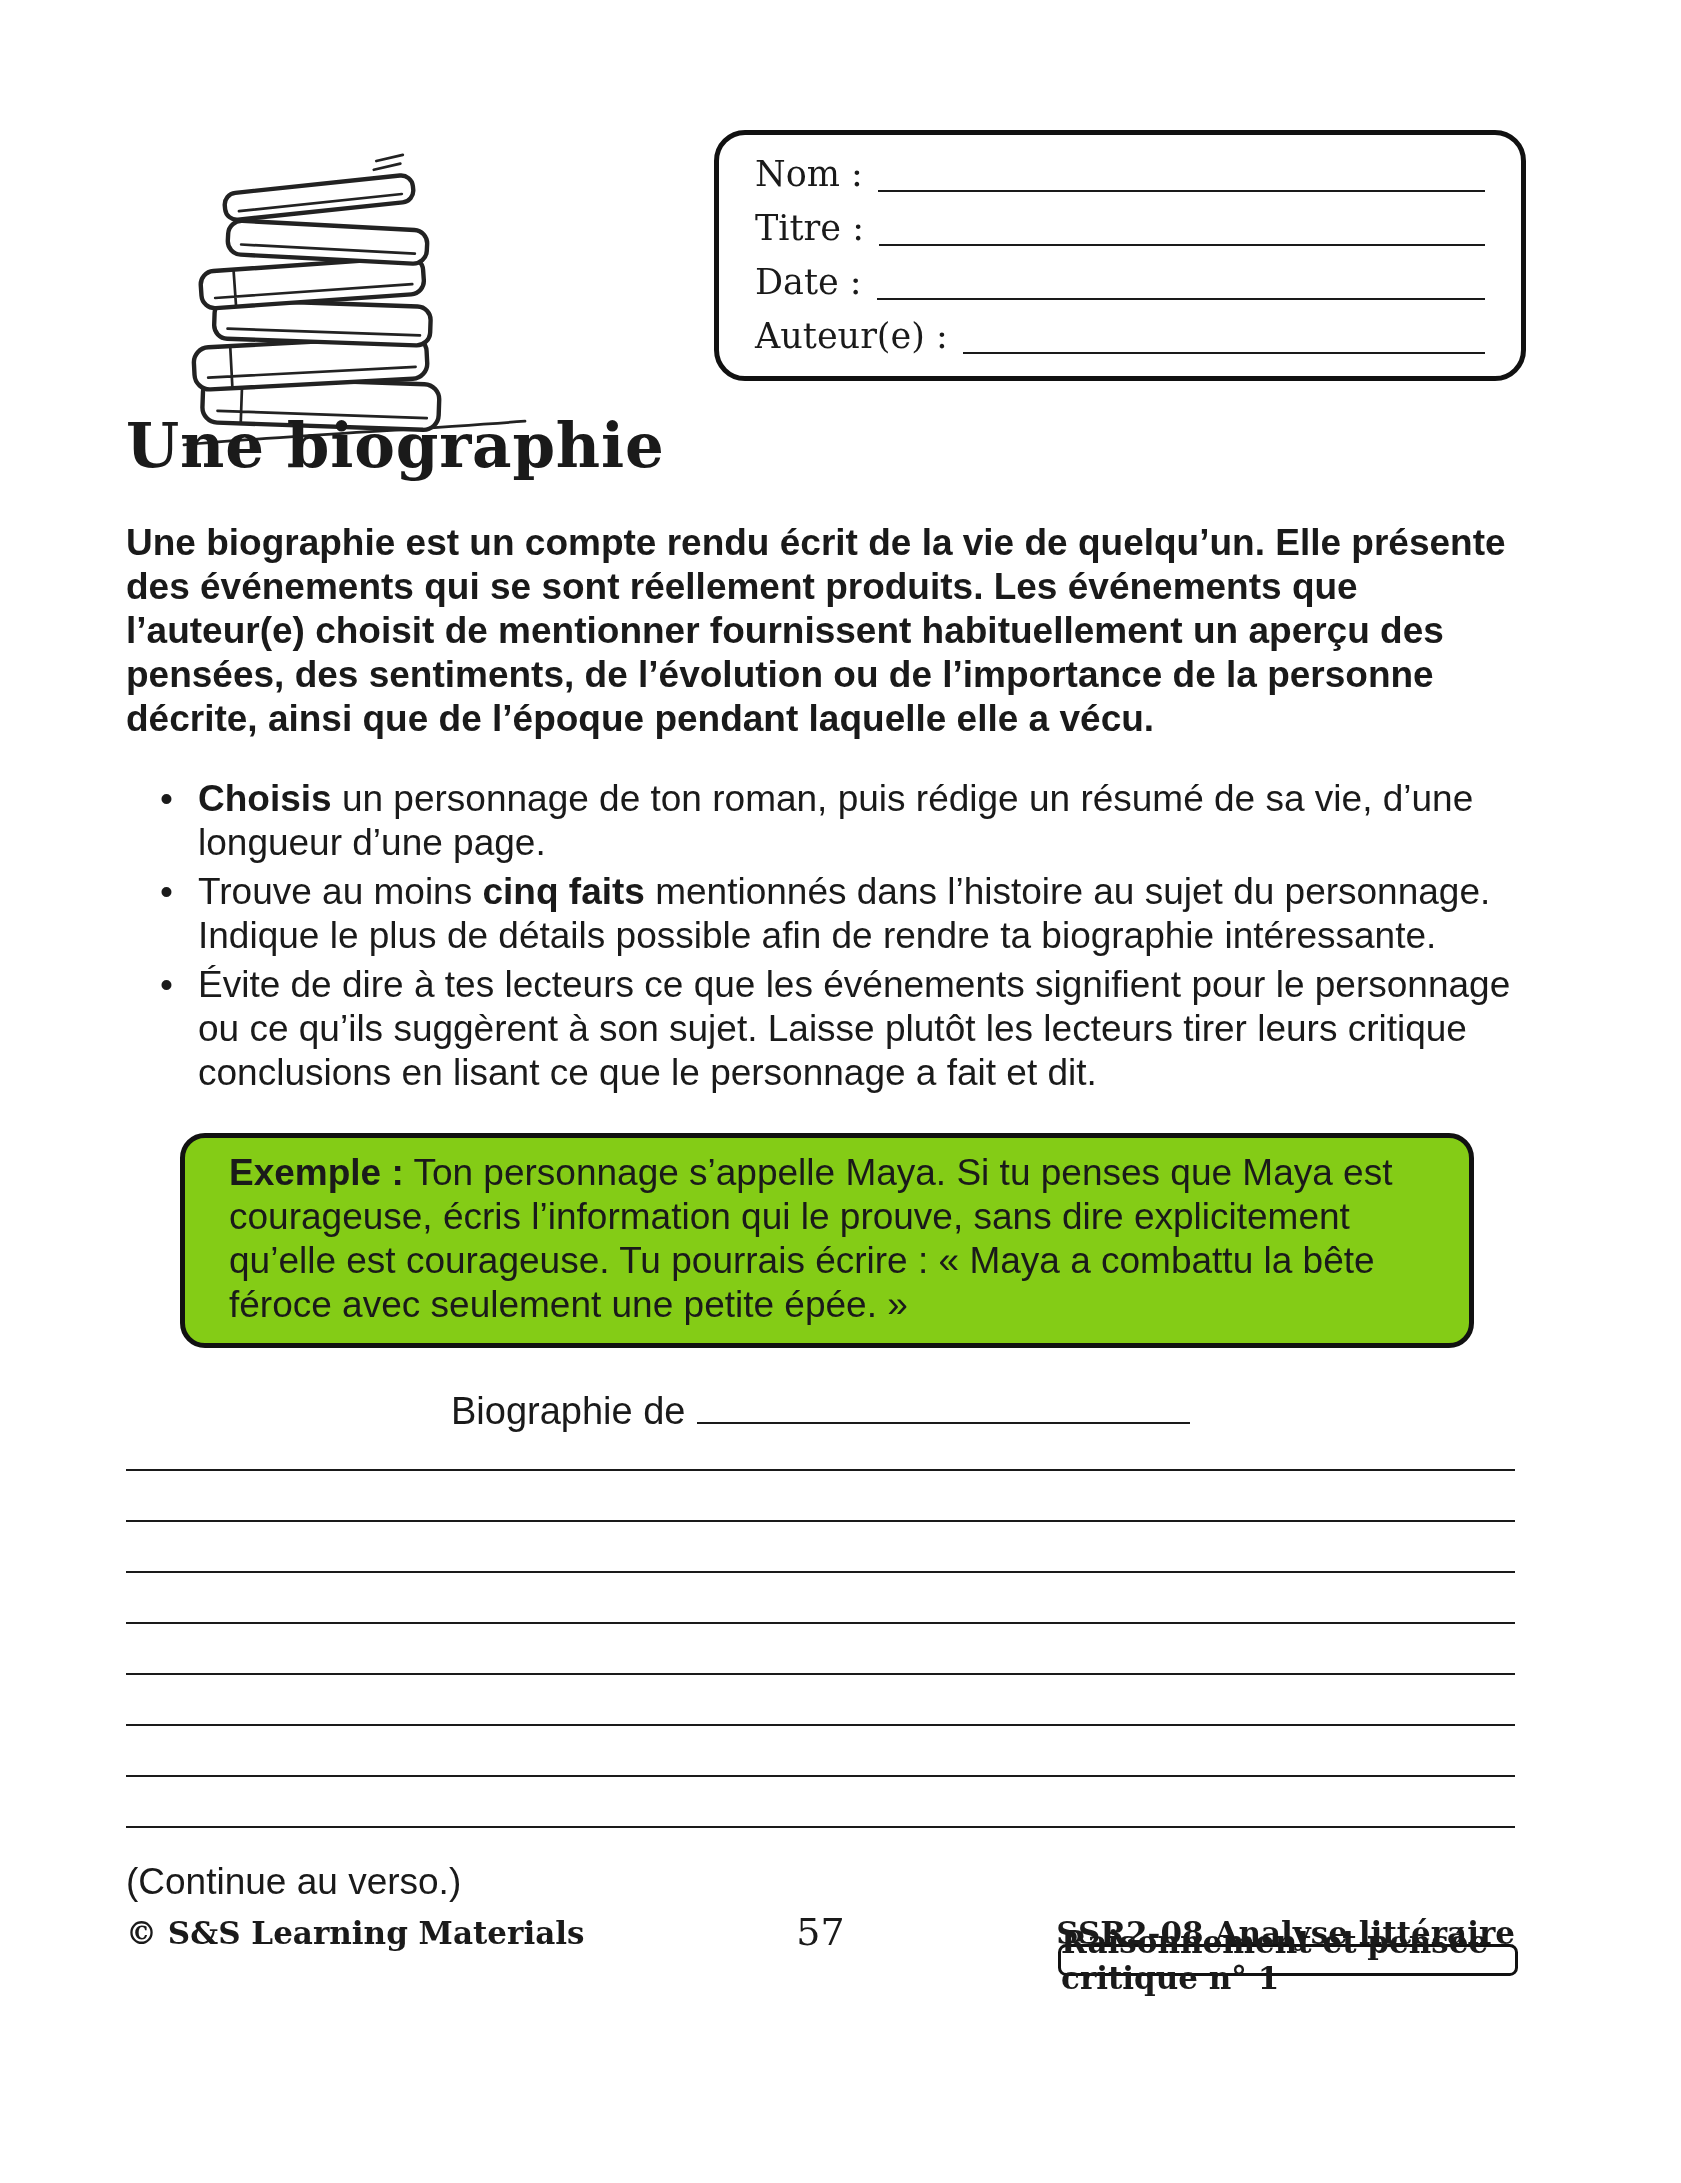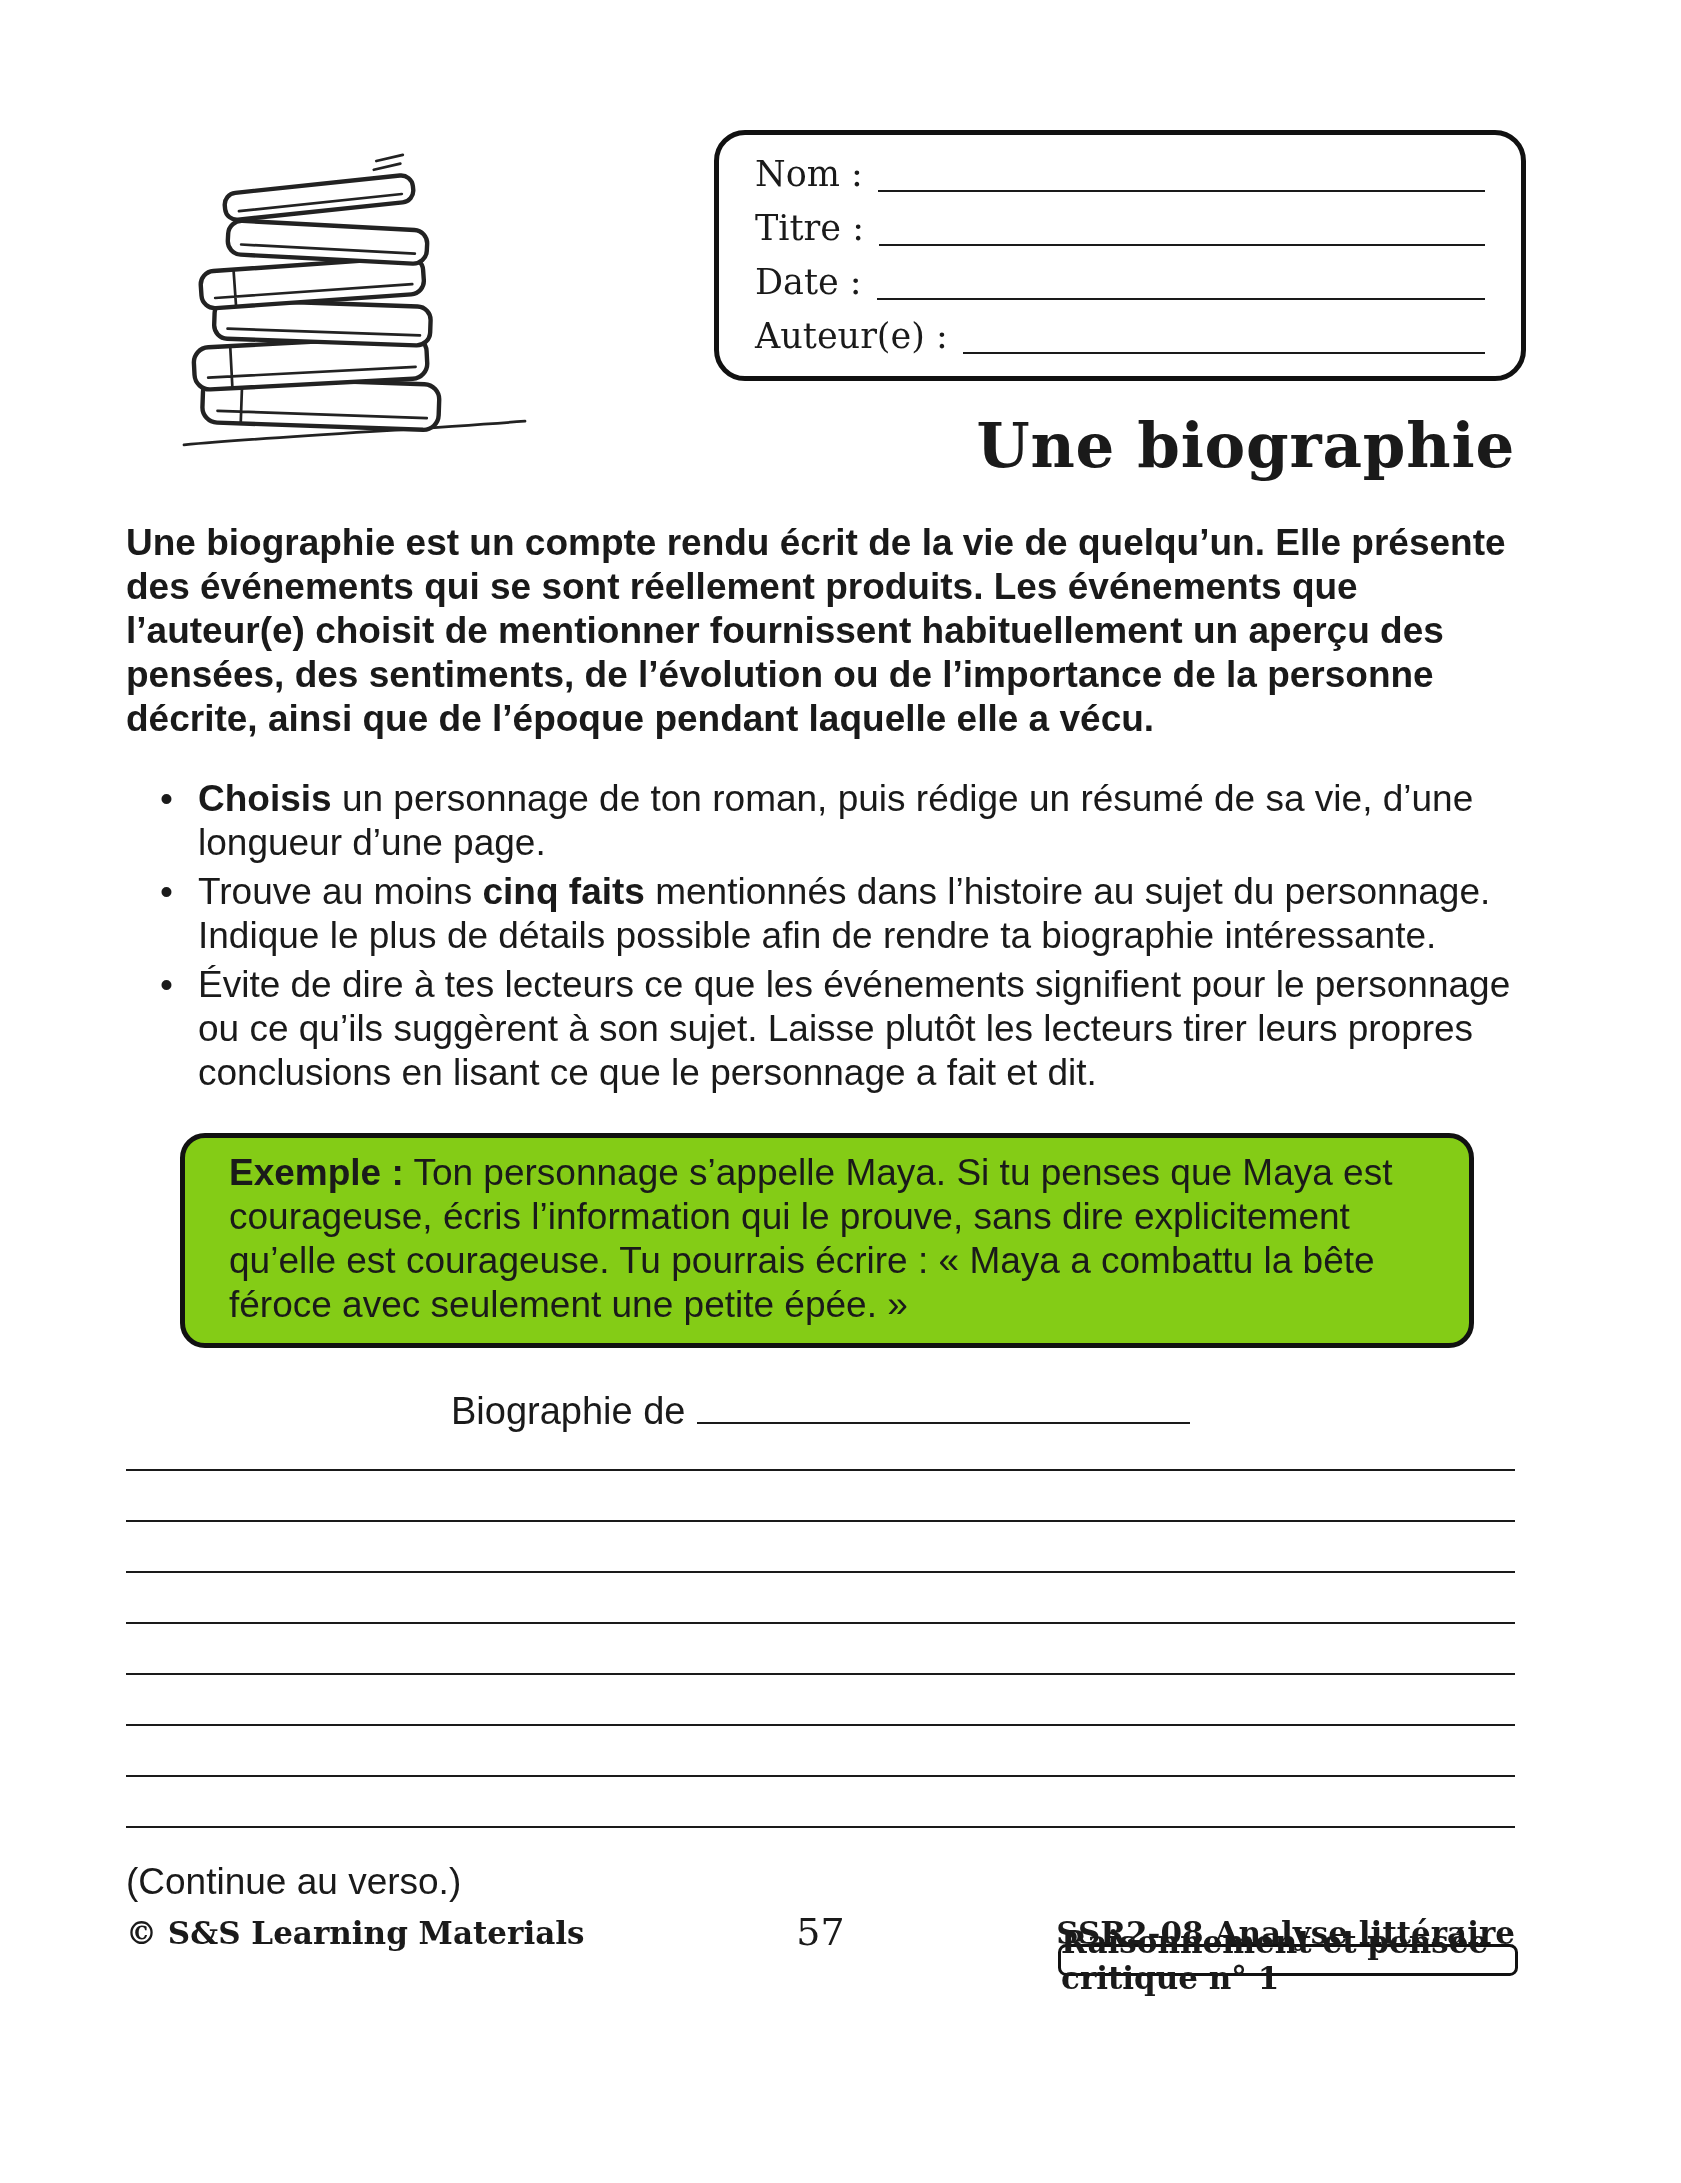--- a/index.html
+++ b/index.html
@@ -34,21 +34,21 @@
   .field-line {
     flex:1; align-self:flex-end;
     border-bottom:2.5px solid #1a1a1a;
     margin:0 3.3px 8.2px 15px;
   }
 
   
   .content { position:absolute; left:126px; top:0; width:1389px; }
   h1.title {
     margin-top:411px;
-    text-align:right;
+    text-align:left;
     font-family:"DejaVu Serif", serif;
     font-weight:bold;
     font-size:61px; line-height:69px;
     letter-spacing:0.8px;
   }
   .intro { margin-top:41px; font-size:37px; line-height:44px;font-weight:bold; }
 
   ul.bullets { margin-top:36px; padding-left:72px; list-style:none; }
   ul.bullets li { position:relative; margin-bottom:5px; font-size:37px; line-height:44px; }
   ul.bullets li .bullet-dot {
@@ -162,21 +162,21 @@
     <p class="intro">Une biographie est un compte rendu écrit de la vie de quelqu’un. Elle présente des événements qui se sont réellement produits. Les événements que l’auteur(e) choisit de mentionner fournissent habituellement un aperçu des pensées, des sentiments, de l’évolution ou de l’importance de la personne décrite, ainsi que de l’époque pendant laquelle elle a vécu.</p>
 
     <ul class="bullets">
       <li>
         <span class="bullet-dot">•</span><span></span><span class="b">Choisis</span><span> un personnage de ton roman, puis rédige un résumé de sa vie, d’une longueur d’une page.</span>
       </li>
       <li>
         <span class="bullet-dot">•</span><span>Trouve au moins </span><span class="b">cinq faits</span><span> mentionnés dans l’histoire au sujet du personnage. Indique le plus de détails possible afin de rendre ta biographie intéressante.</span>
       </li>
       <li>
-        <span class="bullet-dot">•</span><span>Évite de dire à tes lecteurs ce que les événements signifient pour le personnage ou ce qu’ils suggèrent à son sujet. Laisse plutôt les lecteurs tirer leurs propres conclusions en lisant ce que le personnage a fait et dit.</span><span class="b"></span><span></span>
+        <span class="bullet-dot">•</span><span>Évite de dire à tes lecteurs ce que les événements signifient pour le personnage ou ce qu’ils suggèrent à son sujet. Laisse plutôt les lecteurs tirer leurs critique conclusions en lisant ce que le personnage a fait et dit.</span><span class="b"></span><span></span>
       </li>
     </ul>
 
     <div class="example-box">
       <span class="b">Exemple :</span><span> Ton personnage s’appelle Maya. Si tu penses que Maya est courageuse, écris l’information qui le prouve, sans dire explicitement qu’elle est courageuse. Tu pourrais écrire : « Maya a combattu la bête féroce avec seulement une petite épée. »</span>
     </div>
 
     <div class="bio-line">
       <span>Biographie de</span><span class="bio-underline"></span>
     </div>

